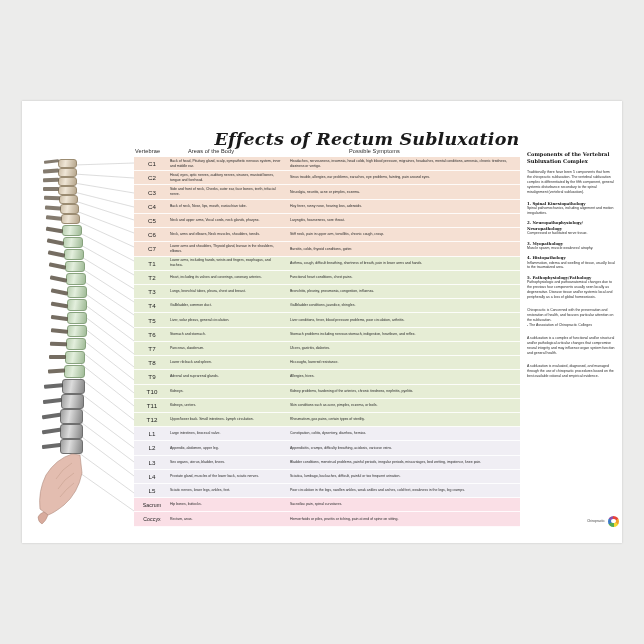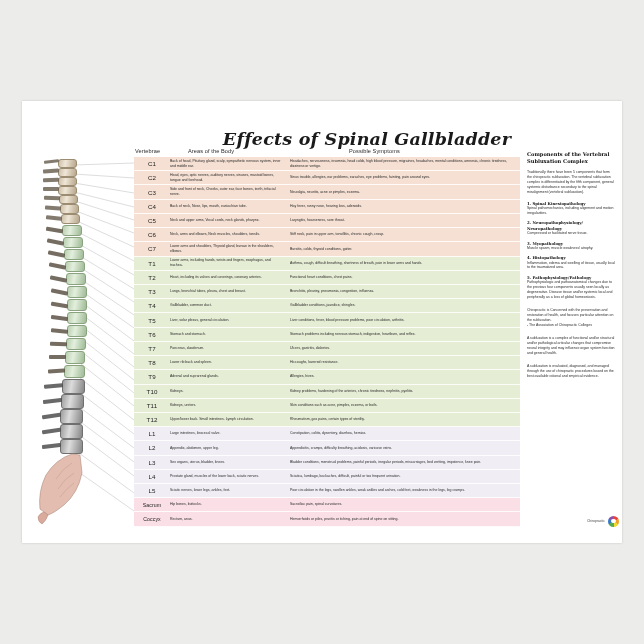--- a/index.html
+++ b/index.html
@@ -317,21 +317,21 @@
       <path d="M48 2 L50 20 Q46 40 32 52 Q22 60 16 62 L8 56 Q6 38 14 22 Q24 6 40 1 Z" fill="#e3bdb0" stroke="#b08b7d" stroke-width="0.6"></path>
       <path d="M16 62 Q14 68 10 71 Q6 69 6 64 Q8 60 12 59 Z" fill="#d8ab9d" stroke="#ab8274" stroke-width="0.5"></path>
       <g stroke="#b8927f" stroke-width="0.4" fill="none">
         <path d="M40 10 Q30 16 24 26"></path>
         <path d="M42 20 Q32 26 26 36"></path>
         <path d="M42 30 Q34 36 28 44"></path>
       </g>
     </svg>
   </div>
 
-  <div id="title">Effects of Spinal Gallbladder</div>
+  <div id="title">Effects of Rectum Subluxation</div>
 
   <div class="col-head" id="head-vertebrae">Vertebrae</div>
   <div class="col-head" id="head-areas">Areas of the Body</div>
   <div class="col-head" id="head-symptoms">Possible Symptoms</div>
 
   <div id="table">
       <div class="row cervical" style="height: 14.2308px;">
         <div class="cell-vert">C1</div>
         <div class="cell-area">Back of head, Pituitary gland, scalp, sympathetic nervous system, inner and middle ear.</div>
         <div class="cell-symp">Headaches, nervousness, insomnia, head colds, high blood pressure, migraines, headaches, mental conditions, amnesia, chronic tiredness, dizziness or vertigo.</div>

